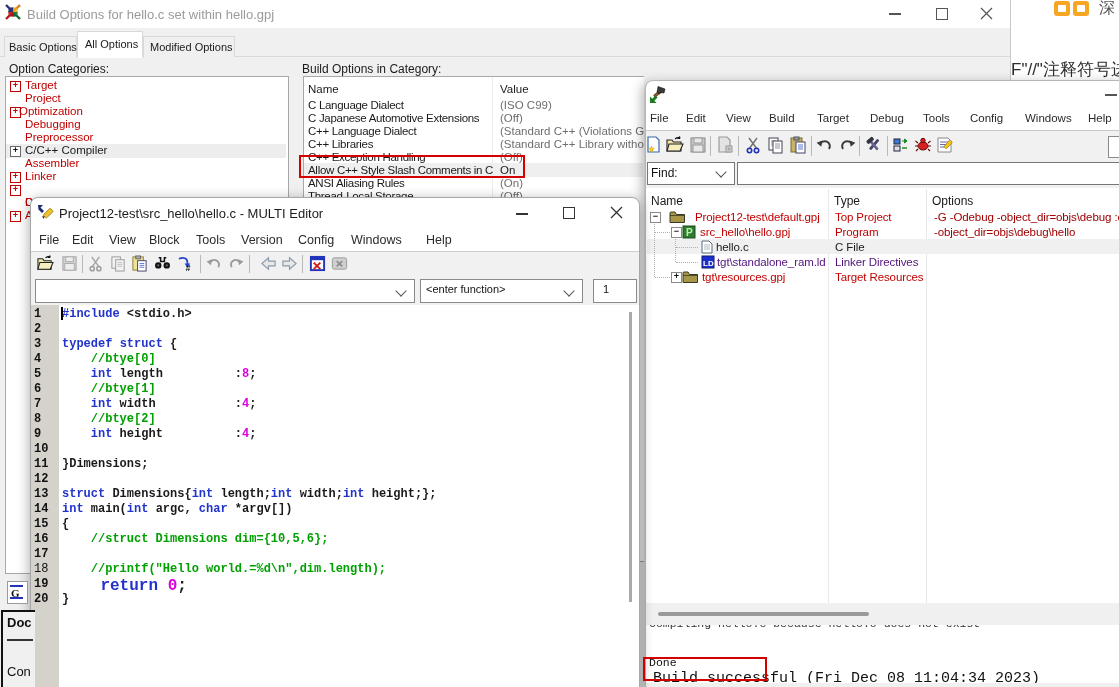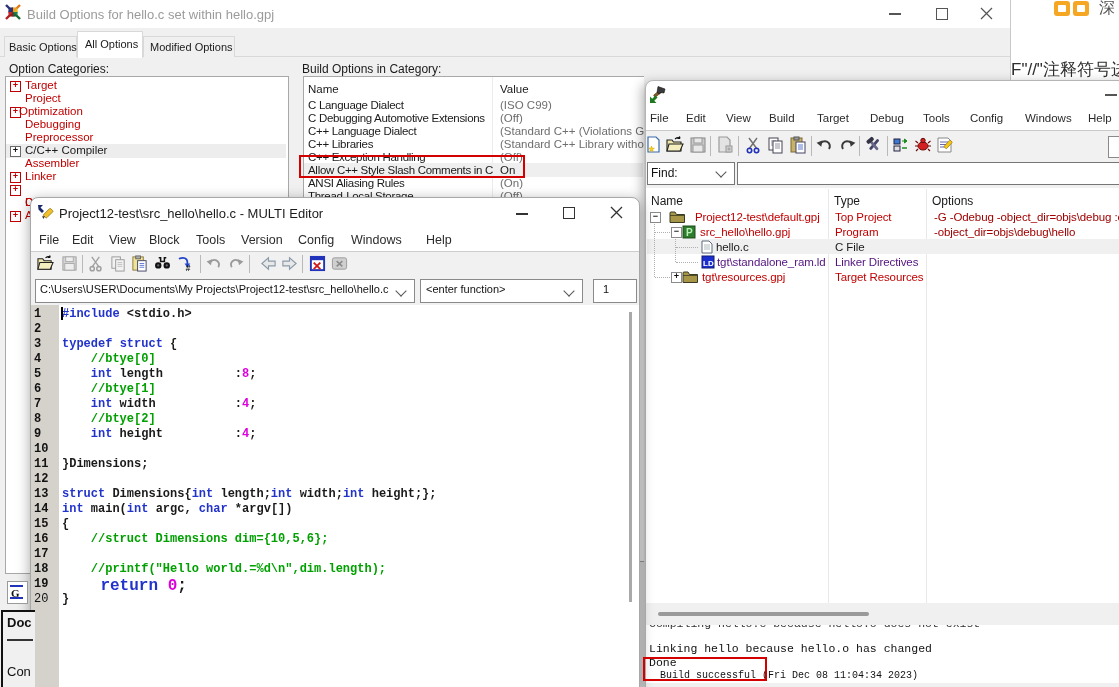--- a/index.html
+++ b/index.html
@@ -78,21 +78,21 @@
     </div>
 
   <div class="a" style="left:303px;top:76px;width:340px;height:484px;background:#fff;border:1px solid #a8a8a8;border-right:none"></div>
   <div class="a" style="left:492px;top:77px;width:1px;height:483px;background:#ececec"></div>
   <div class="a" style="left:304px;top:163px;width:339px;height:14px;background:#efefef"></div>
   <div id="tbl">
       <div class="a" style="left:308px;top:83px;font-size:11.5px;color:#1a1a1a">Name</div>
       <div class="a" style="left:500px;top:83px;font-size:11.5px;color:#1a1a1a">Value</div>
       <div class="a" style="left:308px;top:99.0px;font-size:11.5px;color:#1a1a1a;white-space:nowrap;letter-spacing:-0.3px">C Language Dialect</div>
       <div class="a" style="left:500px;top:99.0px;font-size:11.5px;color:#6e6e6e;white-space:nowrap">(ISO C99)</div>
-      <div class="a" style="left:308px;top:112.0px;font-size:11.5px;color:#1a1a1a;white-space:nowrap;letter-spacing:-0.3px">C Debugging Automotive Extensions</div>
+      <div class="a" style="left:308px;top:112.0px;font-size:11.5px;color:#1a1a1a;white-space:nowrap;letter-spacing:-0.3px">C Japanese Automotive Extensions</div>
       <div class="a" style="left:500px;top:112.0px;font-size:11.5px;color:#6e6e6e;white-space:nowrap">(Off)</div>
       <div class="a" style="left:308px;top:125.0px;font-size:11.5px;color:#1a1a1a;white-space:nowrap;letter-spacing:-0.3px">C++ Language Dialect</div>
       <div class="a" style="left:500px;top:125.0px;font-size:11.5px;color:#6e6e6e;white-space:nowrap">(Standard C++ (Violations Gi</div>
       <div class="a" style="left:308px;top:138.0px;font-size:11.5px;color:#1a1a1a;white-space:nowrap;letter-spacing:-0.3px">C++ Libraries</div>
       <div class="a" style="left:500px;top:138.0px;font-size:11.5px;color:#6e6e6e;white-space:nowrap">(Standard C++ Library witho</div>
       <div class="a" style="left:308px;top:151.0px;font-size:11.5px;color:#1a1a1a;white-space:nowrap;letter-spacing:-0.3px">C++ Exception Handling</div>
       <div class="a" style="left:500px;top:151.0px;font-size:11.5px;color:#6e6e6e;white-space:nowrap">(Off)</div>
       <div class="a" style="left:308px;top:164.0px;font-size:11.5px;color:#1a1a1a;white-space:nowrap;letter-spacing:-0.3px">Allow C++ Style Slash Comments in C</div>
       <div class="a" style="left:500px;top:164.0px;font-size:11.5px;color:#1a1a1a;white-space:nowrap">On</div>
       <div class="a" style="left:308px;top:177.0px;font-size:11.5px;color:#1a1a1a;white-space:nowrap;letter-spacing:-0.3px">ANSI Aliasing Rules</div>
@@ -264,23 +264,22 @@
       </svg>
       <div class="a" style="left:56px;top:190px;font-size:11.5px;color:#c00000;white-space:nowrap;letter-spacing:-0.1px">tgt\resources.gpj</div>
       <div class="a" style="left:189px;top:190px;font-size:11.5px;color:#c00000;white-space:nowrap;letter-spacing:-0.1px">Target Resources</div>
     </div>
 
   <div class="a" style="left:0;top:522px;width:478px;height:22px;background:#f0f0f0"></div>
   <div class="a" style="left:12px;top:531px;width:211px;height:4px;background:#9a9a9a;border-radius:2px"></div>
 
   <div class="a" style="left:0;top:544px;width:478px;height:58px;background:#fff;overflow:hidden">
     <div class="a mono" style="left:3px;top:-8px;font-size:11.5px;color:#333;white-space:pre">Compiling hello.c because hello.o does not exist</div>
-    <div class="a mono" style="left:3px;top:17px;font-size:11.5px;color:#111;white-space:pre">Linking hello because hello.o has changed</div>
     <div class="a mono" style="left:3px;top:31px;font-size:11.5px;color:#111;white-space:pre">Done</div>
-    <div class="a mono" style="left:14px;top:45px;font-size:10px;color:#111;white-space:pre">Build successful (Fri Dec 08 11:04:34 2023)</div>
+    <div class="a mono" style="left:7px;top:45px;font-size:15px;color:#111;white-space:pre">Build successful (Fri Dec 08 11:04:34 2023)</div>
   </div>
   <div class="a" style="left:0;top:602px;width:478px;height:5px;background:#f0f0f0"></div>
 </div>
 
 <div class="a" id="edit" style="left:30px;top:197px;width:608px;height:494px;background:#fff;border:1px solid #a8a8a8;border-radius:8px 8px 0 0;box-shadow:0 3px 14px rgba(0,0,0,.35);overflow:hidden">
 
   <svg class="a" style="left:6px;top:6px" width="17" height="17" viewBox="0 0 17 17">
     <path d="M1,1 L6,1 L3.5,3.5 L7,7 L5,9 L1.5,5.5 Z" fill="#1b2a6b"></path>
     <rect x="6" y="7" width="10" height="4.5" rx="1" fill="#f0c030" stroke="#9a7a10" stroke-width="0.8" transform="rotate(-45 11 9)"></rect>
     <path d="M5,14.5 L8,13.5 L6,11.5 Z" fill="#333" transform="rotate(-45 6.5 13)"></path>
@@ -365,21 +364,20 @@
         <rect x="2" y="2" width="14" height="3.5" fill="#2233bb"></rect>
         <path d="M5,8 L12,15 M12,8 L5,15" stroke="#d01818" stroke-width="2"></path>
       </svg>
       <svg class="a" style="left:300px;top:57px" width="17" height="17" viewBox="0 0 18 18">
         <rect x="1.5" y="3" width="15" height="12" rx="2" fill="#cfcfcf" stroke="#9a9a9a"></rect>
         <path d="M6,6.5 L12,12 M12,6.5 L6,12" stroke="#8a8a8a" stroke-width="1.6"></path>
       </svg>
     </div>
 
   <div class="a" style="left:4px;top:81px;width:378px;height:22px;background:#fff;border:1px solid #8a8a8a"></div>
-  <div class="a" style="left:9px;top:85px;font-size:11px;color:#111;white-space:nowrap">C:\Users\USER\Documents\My Projects\Project12-test\src_hello\hello.c</div>
   <div class="chev" style="left:366px;top:89px"></div>
   <div class="a" style="left:389px;top:81px;width:161px;height:22px;background:#fff;border:1px solid #8a8a8a"></div>
   <div class="a" style="left:395px;top:85px;font-size:11px;color:#111">&lt;enter function&gt;</div>
   <div class="chev" style="left:534px;top:89px"></div>
   <div class="a" style="left:562px;top:81px;width:42px;height:22px;background:#fff;border:1px solid #8a8a8a"></div>
   <div class="a" style="left:572px;top:85px;font-size:11px;color:#111">1</div>
 
   <div class="a" style="left:0;top:107px;width:608px;height:387px;background:#fff"></div>
   <div class="a" style="left:0;top:107px;width:28px;height:387px;background:#d5d2cb"></div>
   <div id="gutter">
@@ -393,23 +391,23 @@
       <div class="a mono" style="left:3px;top:214px;font-weight:bold;font-size:12px;color:#111">8</div>
       <div class="a mono" style="left:3px;top:229px;font-weight:bold;font-size:12px;color:#111">9</div>
       <div class="a mono" style="left:3px;top:244px;font-weight:bold;font-size:12px;color:#111">10</div>
       <div class="a mono" style="left:3px;top:259px;font-weight:bold;font-size:12px;color:#111">11</div>
       <div class="a mono" style="left:3px;top:274px;font-weight:bold;font-size:12px;color:#111">12</div>
       <div class="a mono" style="left:3px;top:289px;font-weight:bold;font-size:12px;color:#111">13</div>
       <div class="a mono" style="left:3px;top:304px;font-weight:bold;font-size:12px;color:#111">14</div>
       <div class="a mono" style="left:3px;top:319px;font-weight:bold;font-size:12px;color:#111">15</div>
       <div class="a mono" style="left:3px;top:334px;font-weight:bold;font-size:12px;color:#111">16</div>
       <div class="a mono" style="left:3px;top:349px;font-weight:bold;font-size:12px;color:#111">17</div>
-      <div class="a mono" style="left:3px;top:364px;font-weight:bold;font-size:12px;color:#111">18</div>
+      <div class="a mono" style="left:3px;top:364px;font-weight:normal;font-size:12px;color:#111">18</div>
       <div class="a mono" style="left:3px;top:379px;font-weight:bold;font-size:12px;color:#111">19</div>
-      <div class="a mono" style="left:3px;top:394px;font-weight:normal;font-size:12px;color:#111">20</div>
+      <div class="a mono" style="left:3px;top:394px;font-weight:bold;font-size:12px;color:#111">20</div>
     </div>
   <div id="code">
       <div class="a mono" style="left:31px;top:109px;font-weight:bold;font-size:12px;color:#1a1a1a;white-space:pre"><span style="color:#2233cc">#include</span> &lt;stdio.h&gt;</div>
       <div class="a mono" style="left:31px;top:124px;font-weight:bold;font-size:12px;color:#1a1a1a;white-space:pre"></div>
       <div class="a mono" style="left:31px;top:139px;font-weight:bold;font-size:12px;color:#1a1a1a;white-space:pre"><span style="color:#2233cc">typedef</span> <span style="color:#2233cc">struct</span> {</div>
       <div class="a mono" style="left:31px;top:154px;font-weight:bold;font-size:12px;color:#1a1a1a;white-space:pre">    <span style="color:#00a000">//btye[0]</span></div>
       <div class="a mono" style="left:31px;top:169px;font-weight:bold;font-size:12px;color:#1a1a1a;white-space:pre">    <span style="color:#2233cc">int</span> length          :<span style="color:#dd00dd">8</span>;</div>
       <div class="a mono" style="left:31px;top:184px;font-weight:bold;font-size:12px;color:#1a1a1a;white-space:pre">    <span style="color:#00a000">//btye[1]</span></div>
       <div class="a mono" style="left:31px;top:199px;font-weight:bold;font-size:12px;color:#1a1a1a;white-space:pre">    <span style="color:#2233cc">int</span> width           :<span style="color:#dd00dd">4</span>;</div>
       <div class="a mono" style="left:31px;top:214px;font-weight:bold;font-size:12px;color:#1a1a1a;white-space:pre">    <span style="color:#00a000">//btye[2]</span></div>

